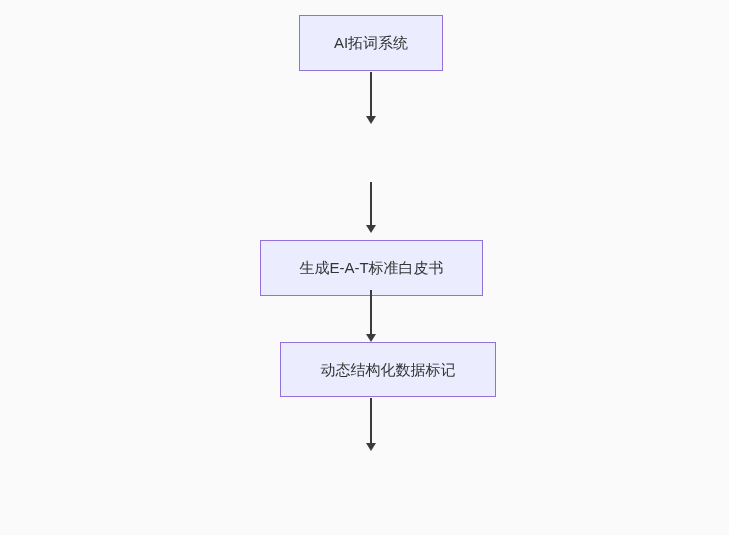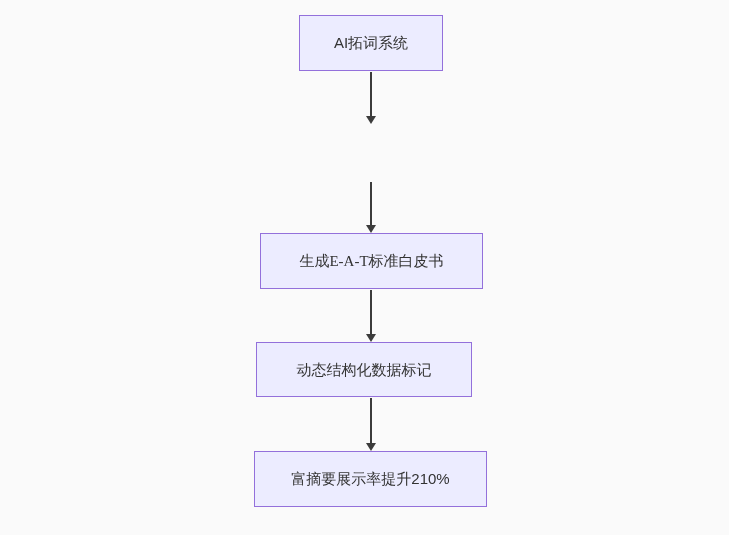--- a/index.html
+++ b/index.html
@@ -29,22 +29,22 @@
     color: var(--text);
     font-size: 15px;
     display: flex;
     align-items: center;
     justify-content: center;
     text-align: center;
     line-height: 1.2;
   }
   .n1 { left: 299px; top: 15px;  width: 144px; height: 56px; }
   .n2 { left: 276px; top: 124px; width: 191px; height: 57px; }
-  .n3 { left: 260px; top: 233px; width: 223px; height: 56px; font-family: Liberation Serif, serif; }
-  .n4 { left: 256px; top: 342px; width: 216px; height: 55px; }
+  .n3 { left: 260px; top: 240px; width: 223px; height: 56px; }
+  .n4 { left: 280px; top: 342px; width: 216px; height: 55px; }
   .n5 { left: 254px; top: 451px; width: 233px; height: 56px; }
 
   .edge {
     position: absolute;
     left: 365px;
     width: 12px;
     display: flex;
     flex-direction: column;
     align-items: center;
   }
@@ -96,17 +96,14 @@
 
   <div class="node n4">
     <span>动态结构化数据标记</span>
   </div>
 
   <div class="edge e4">
     <div class="line"></div>
     <div class="head"></div>
   </div>
 
-  <div class="node n5">
-    <span>富摘要展示率提升210%</span>
-  </div>
 
 </div>
 
 </body></html>

